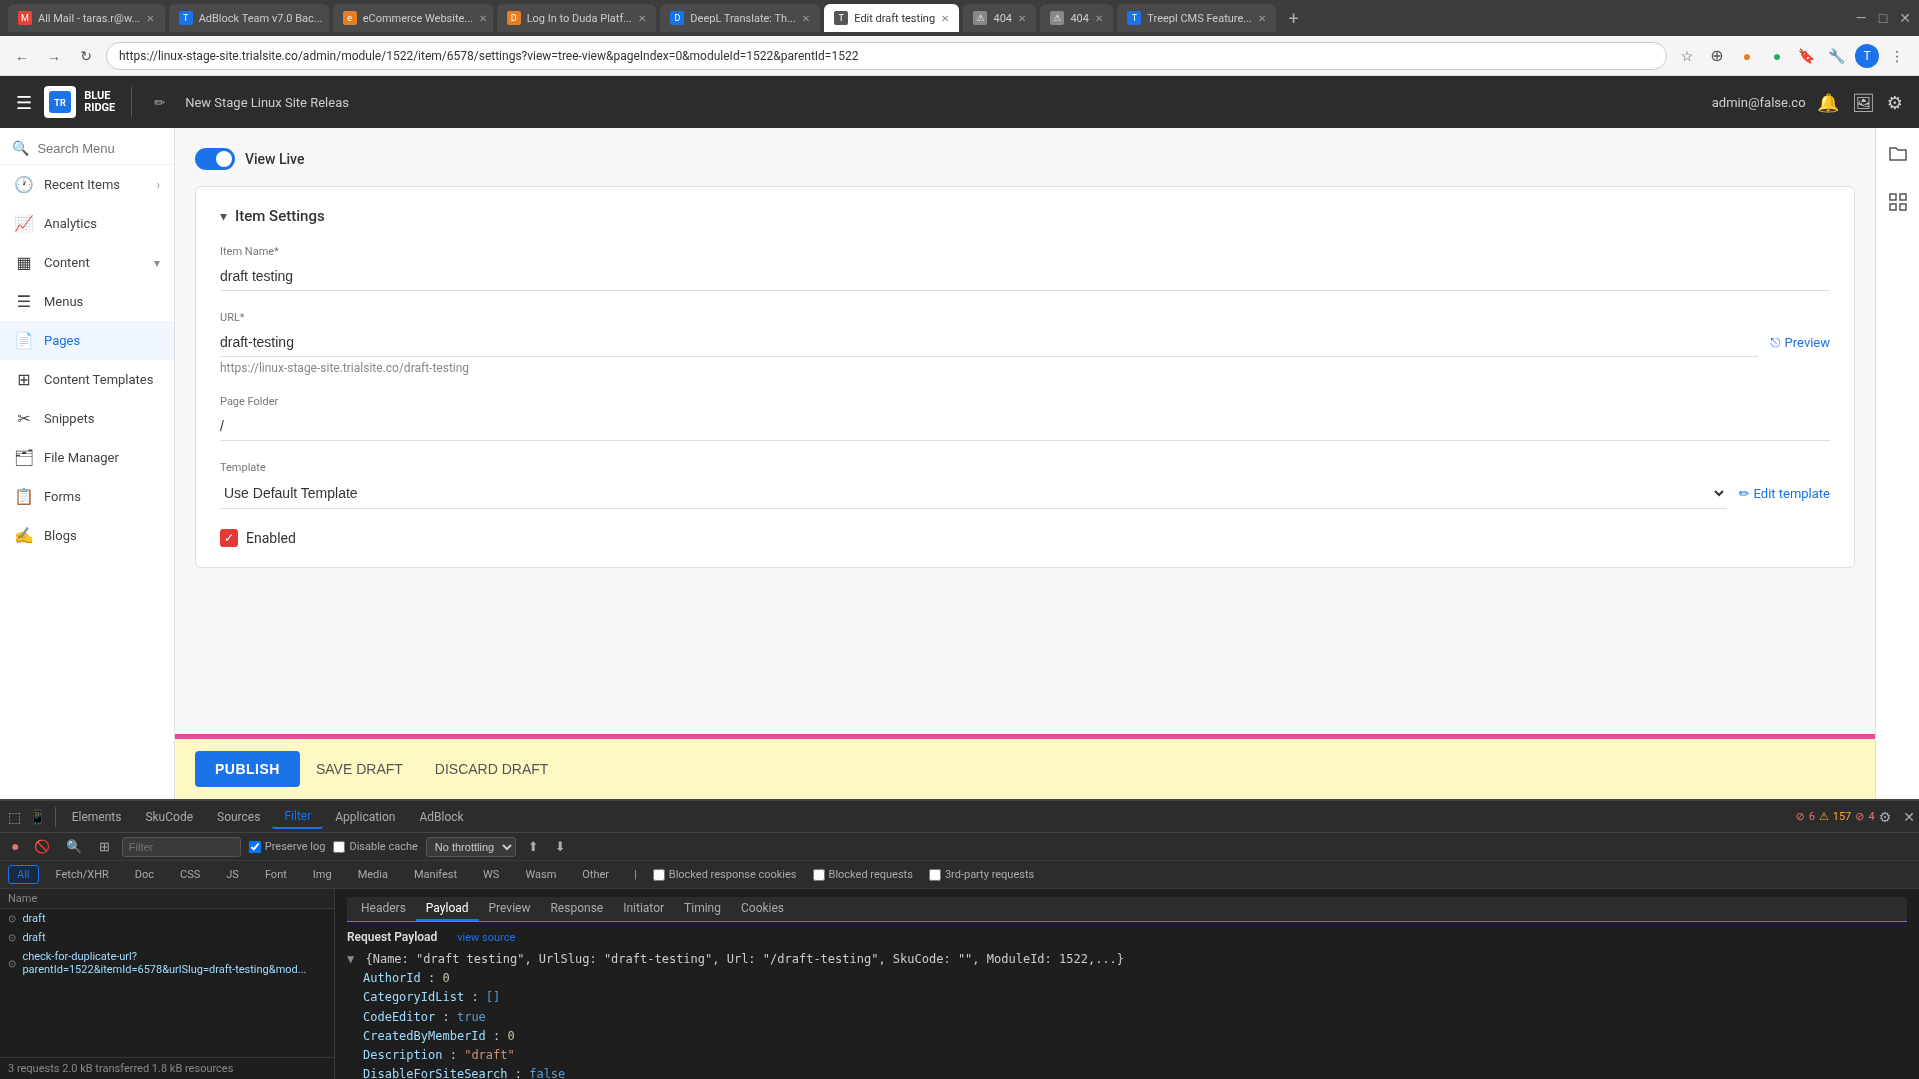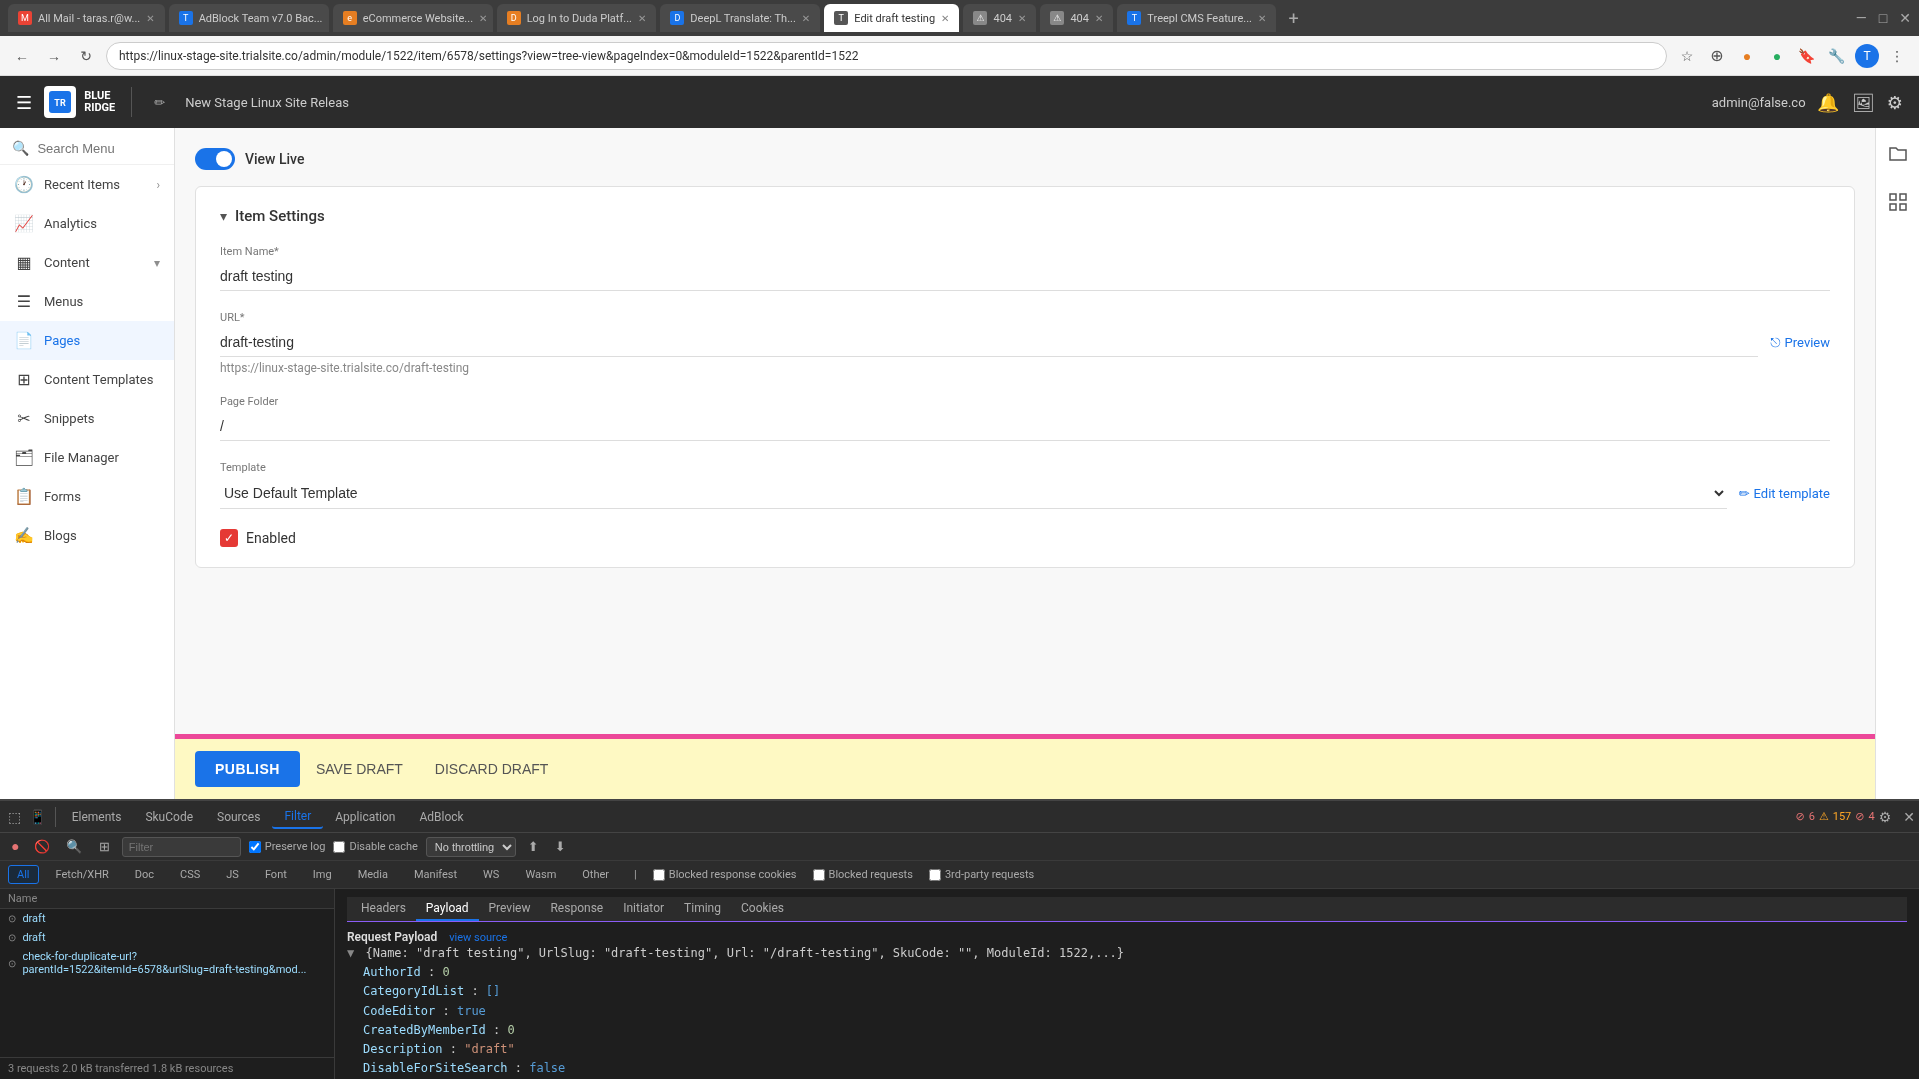--- a/index.html
+++ b/index.html
@@ -513,22 +513,22 @@
       border-top: 1px solid #3a3a3a;
       margin-top: auto;
     }
     .payload-section {
       font-size: 12px;
       color: #ccc;
     }
     .payload-header {
       display: flex;
       align-items: center;
-      gap: 12px;
-      margin-bottom: 0;
+      gap: 20px;
+      margin-bottom: 6px;
     }
     .payload-title {
       color: #ddd;
       font-weight: 600;
     }
     .view-source-link {
       color: #1a73e8;
       cursor: pointer;
       font-size: 11px;
     }

